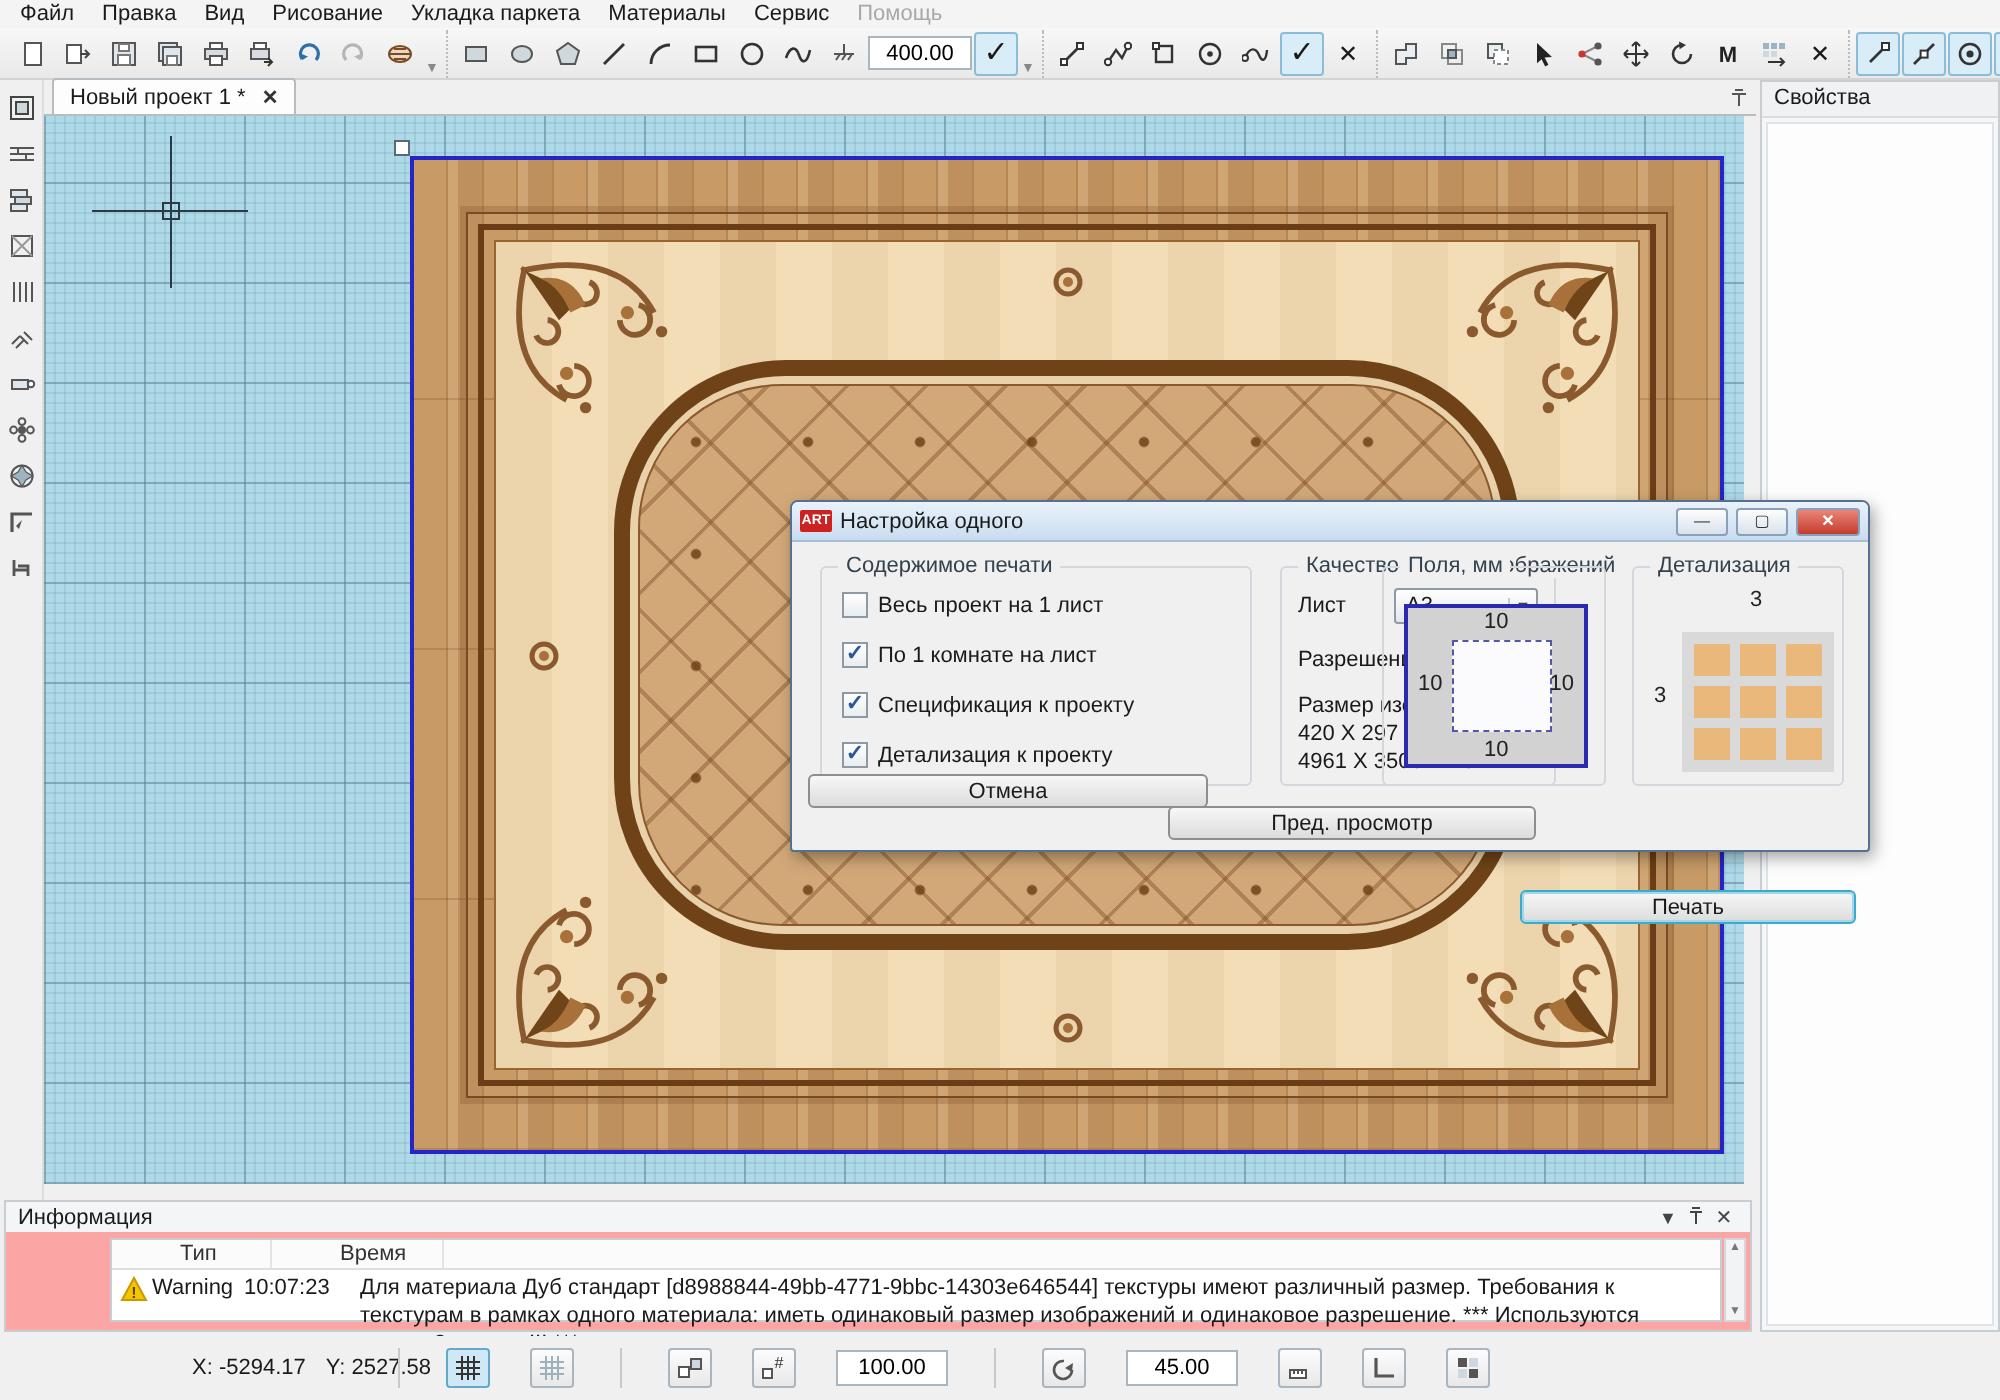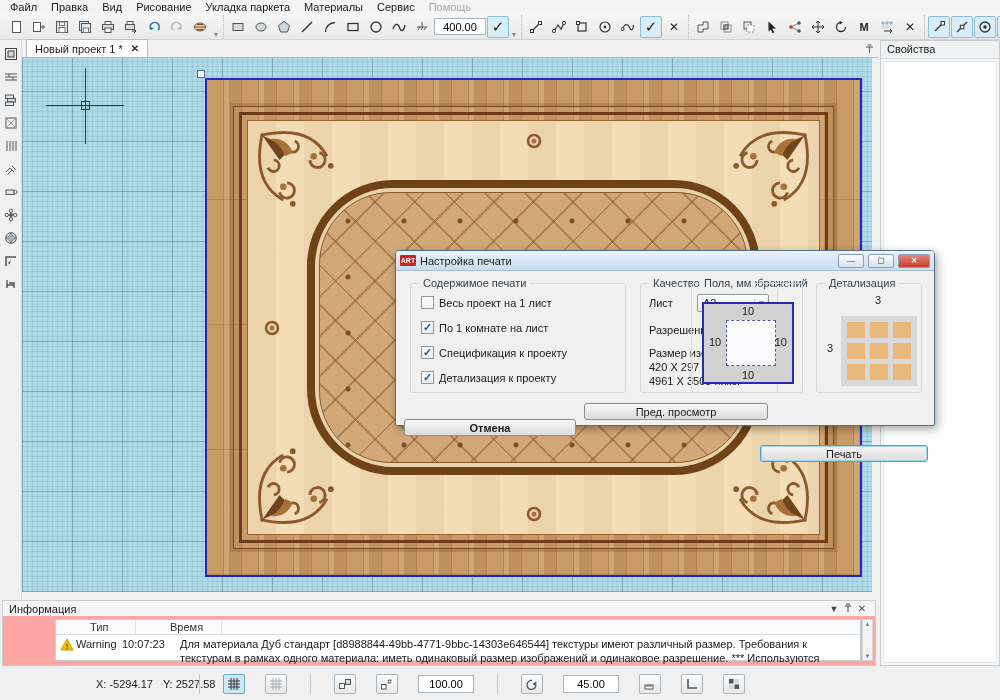--- a/index.html
+++ b/index.html
@@ -584,21 +584,21 @@
   </div>
 
   <div id="propspanel">
     <div class="phdr">Свойства</div>
     <div class="pbody"></div>
   </div>
 
   <div id="dialog">
     <div id="dlg-titlebar">
       <span id="dlg-icon">ART</span>
-      <span id="dlg-title">Настройка печати</span>
+      <span id="dlg-title">Настройка одного</span>
       <span class="dlg-winbtn">—</span>
       <span class="dlg-winbtn">▢</span>
       <span class="dlg-winbtn close">✕</span>
     </div>
 
     <div class="groupbox" style="left:14px; top:32px; width:216px; height:110px;">
       <span class="glabel">Содержимое печати</span>
       <div class="cbrow" style="left:10px; top:12px;">
         <span class="cbox">
             <span class="mark">✓</span>
@@ -664,21 +664,21 @@
           <div class="cell"></div>
         <div class="cell"></div>
           <div class="cell"></div>
           <div class="cell"></div>
         <div class="cell"></div>
           <div class="cell"></div>
           <div class="cell"></div>
       </div>
     </div>
 
-    <div class="dlg-btn" style="left:8px; top:168px; width:172px;font-weight:bold;">
+    <div class="dlg-btn" style="left:8px; top:136px; width:200px;">
         <span>Отмена</span>
       </div>
     <div class="dlg-btn" style="left:188px; top:152px; width:184px;">
         <span>Пред. просмотр</span>
       </div>
     <div class="dlg-btn focus" style="left:364px; top:152px; width:168px;">
         <span>Печать</span>
       </div>
   </div>
 

